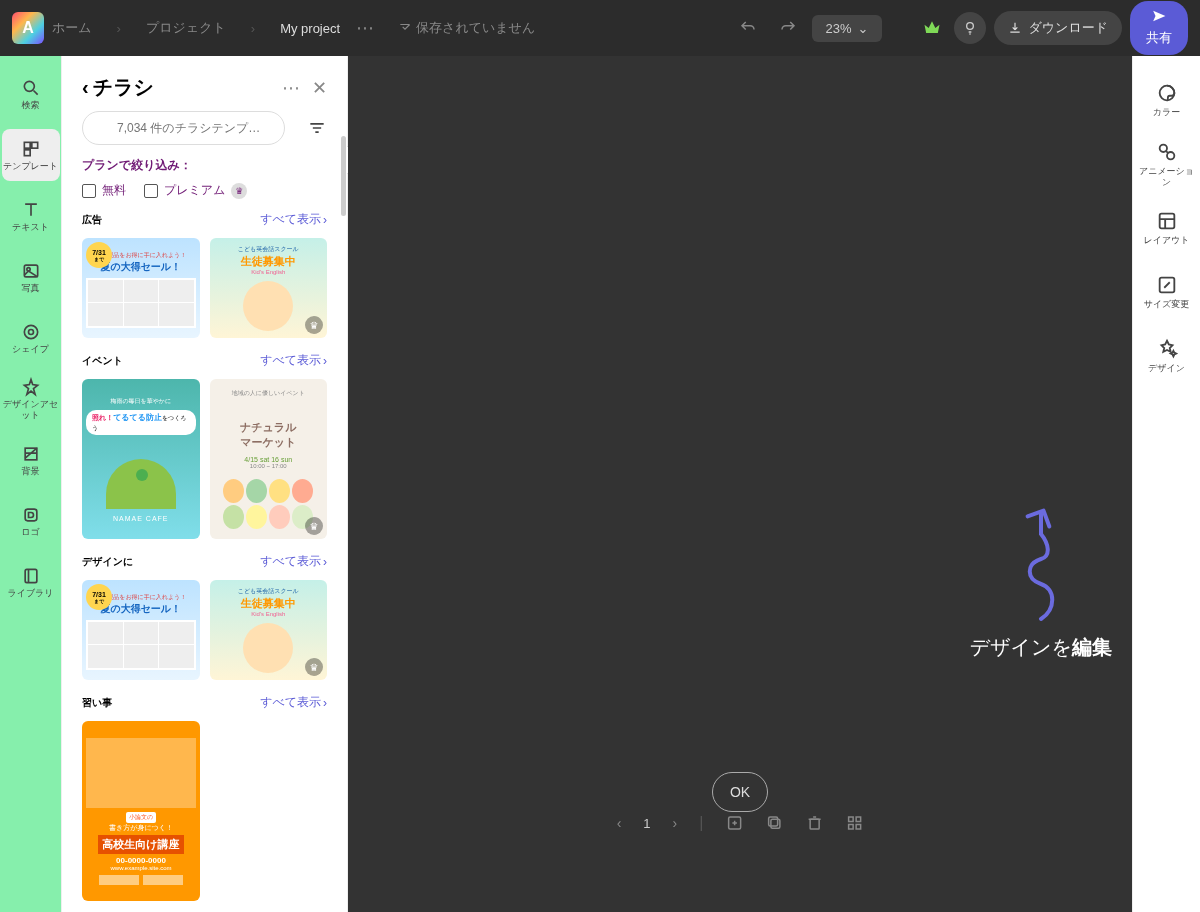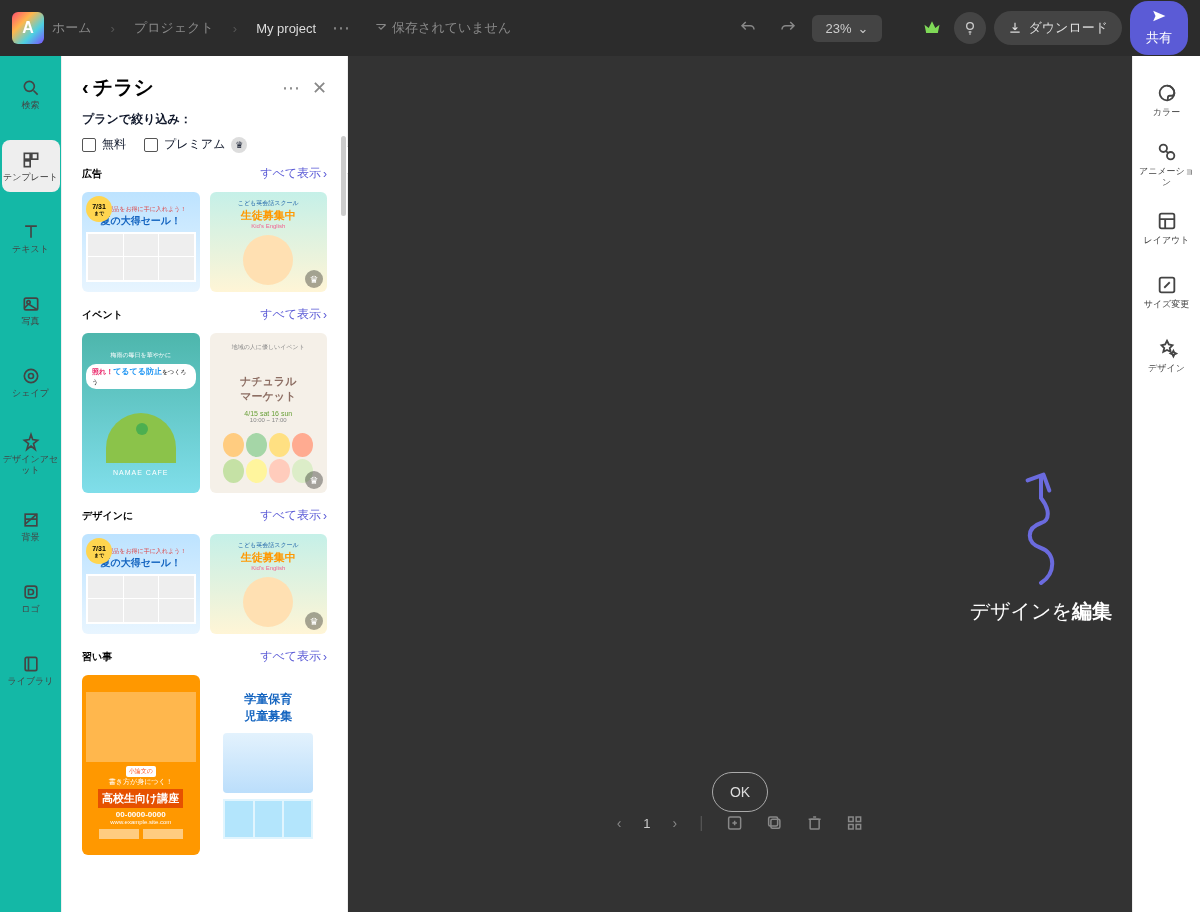--- a/index.html
+++ b/index.html
@@ -1,70 +1,70 @@
 <!DOCTYPE html>
 <html><head>
 <meta charset="utf-8">
 <style>
 * { margin: 0; padding: 0; box-sizing: border-box; font-family: -apple-system, BlinkMacSystemFont, "Segoe UI", "Hiragino Sans", sans-serif; }
 body { width: 1200px; height: 912px; overflow: hidden; background: #fff; }
 
 .topbar { height: 56px; background: #2c2c2c; display: flex; align-items: center; padding: 0 12px; gap: 8px; }
 .logo { width: 32px; height: 32px; background: linear-gradient(135deg,#ff4d6d,#ffb74d,#4dd0e1,#7c4dff); border-radius: 6px; display:flex;align-items:center;justify-content:center;font-weight:bold;color:#fff;font-size:16px; }
-.breadcrumb { display: flex; align-items: center; gap: 19px; color: #888; font-size: 13px; }
+.breadcrumb { display: flex; align-items: center; gap: 25px; color: #888; font-size: 13px; }
 .breadcrumb .sep { color: #555; }
 .breadcrumb .active { color: #ddd; }
 .top-spacer { flex: 1; }
 .icon-btn { width: 32px; height: 32px; display: flex; align-items: center; justify-content: center; color: #888; cursor: pointer; border-radius: 4px; }
 .zoom-pill { background: #444; color: #ccc; padding: 6px 14px; border-radius: 6px; font-size: 13px; display:flex;align-items:center;gap:6px; }
 .crown-badge { width: 28px; height: 28px; display:flex;align-items:center;justify-content:center; }
 .download-btn { background: #444; color: #ddd; padding: 8px 14px; border-radius: 18px; font-size: 13px; display:flex;align-items:center;gap:6px; }
 .share-btn { background: #5b5bd6; color: #fff; padding: 8px 16px; border-radius: 18px; font-size: 13px; display:flex;align-items:center;gap:6px;flex-direction:column; }
 .ellipsis-btn { color: #888; font-size: 18px; padding: 0 8px; }
 .save-status { color: #888; font-size: 13px; margin-left: 8px; display:flex;align-items:center;gap:4px; }
 
 .main { display: flex; height: 856px; }
-.leftbar { width: 62px; background: #14b8a6; border-right: 1px solid #eee; display: flex; flex-direction: column; align-items: center; padding-top: 12px; gap: 20px; }
+.leftbar { width: 62px; background: #86efac; border-right: 1px solid #eee; display: flex; flex-direction: column; align-items: center; padding-top: 12px; gap: 9px; }
 .leftbar-item { width: 58px; height: 52px; display: flex; flex-direction: column; align-items: center; justify-content: center; gap: 2px; font-size: 9px; color: #444; cursor: pointer; border-radius: 8px; text-align:center; line-height:1.2; }
 .leftbar-item.active { background: #eee; }
 .leftbar-item svg { width: 20px; height: 20px; }
 
 .panel { width: 286px; background: #fff; border-right: 1px solid #eee; display: flex; flex-direction: column; position: relative; }
 .panel-tab { position: absolute; right: -16px; top: 90px; width: 16px; height: 28px; background: #fff; border: 1px solid #ddd; border-left:none; border-radius: 0 4px 4px 0; display:flex;align-items:center;justify-content:center; color:#666; font-size:12px; cursor:pointer; }
 .panel-header { padding: 18px 20px 10px 20px; display: flex; align-items: center; gap: 8px; }
 .panel-title { font-size: 20px; font-weight: 700; flex: 1; display:flex;align-items:center;gap:4px; }
 .panel-header .dots { color: #888; font-size: 18px; cursor: pointer; }
 .panel-header .close { color: #888; font-size: 18px; cursor: pointer; margin-left:4px; }
 .search-row { padding: 0 20px 12px 20px; display: flex; gap: 10px; align-items:center; }
 .search-input { flex: 1; height: 34px; border: 1px solid #ddd; border-radius: 17px; padding: 0 12px 0 34px; font-size: 12px; color: #888; background: #fff; position: relative; }
 .search-wrap { position: relative; flex: 1; }
 .search-wrap svg { position: absolute; left: 10px; top: 9px; width: 16px; height: 16px; color: #999; }
 .filter-icon { width: 20px; height: 20px; color: #444; cursor:pointer; }
 
-.filter-row { padding: 0 20px 12px 20px; font-size: 12px; color: #0f172a; }
+.filter-row { padding: 0 20px 12px 20px; font-size: 12px; color: #701a75; }
 .filter-title { font-weight: 600; margin-bottom: 8px; font-size: 12px; }
 .filter-opts { display: flex; gap: 18px; align-items: center; font-size: 12px; }
 .filter-opts label { display: flex; align-items: center; gap: 6px; cursor: pointer; }
 .cb { width: 14px; height: 14px; border: 1.5px solid #555; border-radius: 2px; display:inline-block; }
 .crown-mini { width: 16px; height: 16px; border-radius: 50%; background: #ddd; display:inline-flex;align-items:center;justify-content:center;font-size:9px; }
 
 .panel-body { flex: 1; overflow-y: auto; padding: 0 20px; }
 .section { margin-bottom: 14px; }
 .sec-head { display: flex; justify-content: space-between; align-items: center; margin-bottom: 10px; }
 .sec-title { font-weight: 700; font-size: 10px; }
 .sec-more { color: #5b5bd6; font-size: 12px; cursor: pointer; display:flex;align-items:center;gap:2px; }
 .thumbs { display: flex; gap: 10px; }
 .thumb { width: 118px; height: 100px; border-radius: 6px; position: relative; cursor: pointer; overflow:hidden; display:flex;flex-direction:column;align-items:center;justify-content:center;font-size:8px;padding:4px; }
 .thumb.tall { height: 160px; }
 .thumb.xtall { height: 180px; }
 .thumb .crown-corner { position:absolute; bottom:4px; right:4px; width:18px;height:18px;background:#00000055;border-radius:50%;display:flex;align-items:center;justify-content:center;color:#fff;font-size:10px; }
 
 .canvas-area { flex: 1; background: #333; position: relative; }
 .callout-left { position: absolute; left: 20px; top: 430px; display:flex;flex-direction:column;align-items:center; }
-.callout-right { position: absolute; right: 20px; top: 412px; display:flex;flex-direction:column;align-items:center; }
+.callout-right { position: absolute; right: 20px; top: 448px; display:flex;flex-direction:column;align-items:center; }
 .callout-text { color: #fff; font-size: 20px; margin-top: 10px; }
 .callout-text b { font-weight: 700; }
 .curly-arrow { width: 60px; height: 120px; }
 
 .ok-btn { position: absolute; bottom: 100px; left: 50%; transform: translateX(-50%); width: 56px; height: 40px; border: 1.5px solid #aaa; border-radius: 20px; background: transparent; color: #ddd; font-size: 14px; cursor: pointer; }
 
 .bottom-tools { position: absolute; bottom: 80px; left: 50%; transform: translateX(-50%); display: flex; align-items: center; gap: 22px; color: #888; }
 .bottom-tools .pg-btn { cursor: pointer; font-size: 14px; }
 .bottom-tools .pg-num { color: #ccc; font-size: 13px; }
 .bottom-tools svg { width: 18px; height: 18px; }
@@ -206,20 +206,32 @@
   <div class="panel">
     <div class="panel-tab">›</div>
     <div class="scrollbar-fake"></div>
     <div class="panel-header">
       <div class="panel-title">
         <span style="cursor:pointer">‹</span>
         <span>チラシ</span>
       </div>
       <span class="dots">⋯</span>
       <span class="close">✕</span>
+    </div>
+    <div class="search-row">
+      <div class="search-wrap">
+        <svg viewBox="0 0 24 24" fill="none" stroke="currentColor" stroke-width="2">
+            <circle cx="10" cy="10" r="6"></circle>
+            <path d="M20 20l-5-5"></path>
+          </svg>
+        <input class="search-input" placeholder="7,034 件のチラシテンプ…" style="">
+      </div>
+      <svg class="filter-icon" viewBox="0 0 24 24" fill="none" stroke="currentColor" stroke-width="2">
+          <path d="M4 7h16M7 12h10M10 17h4"></path>
+        </svg>
     </div>
     <div class="filter-row">
       <div class="filter-title">プランで絞り込み：</div>
       <div class="filter-opts">
         <label>
             <span class="cb"></span>
             <span>無料</span>
           </label>
         <label>
             <span class="cb"></span>
@@ -341,30 +353,20 @@
             <div style="background:#fff;color:#ff5722;font-size:6px;padding:1px 3px;border-radius:2px">小論文の</div>
             <div style="color:#fff;font-size:7px">書き方が身につく！</div>
             <div style="color:#fff;font-size:11px;font-weight:bold;background:#e65100;padding:2px 4px;margin:2px 8px">高校生向け講座</div>
             <div style="color:#fff;font-size:8px;font-weight:bold">00-0000-0000</div>
             <div style="color:#fff;font-size:6px">www.example.site.com</div>
             <div style="display:flex;gap:4px;margin-top:4px">
                 <div style="width:40px;height:10px;background:#ffcc80"></div>
                 <div style="width:40px;height:10px;background:#ffcc80"></div>
               </div>
           </div>
-          <div class="thumb xtall" style="background:#fff">
-            <div style="font-size:12px;font-weight:bold;color:#1565c0">学童保育</div>
-            <div style="font-size:12px;font-weight:bold;color:#1565c0">児童募集</div>
-            <div style="width:90px;height:60px;background:linear-gradient(#e3f2fd,#bbdefb);margin-top:8px;border-radius:4px"></div>
-            <div style="width:90px;height:40px;background:#e1f5fe;margin-top:6px;display:flex;gap:2px;padding:2px">
-                <div style="flex:1;background:#b3e5fc"></div>
-                <div style="flex:1;background:#b3e5fc"></div>
-                <div style="flex:1;background:#b3e5fc"></div>
-              </div>
-          </div>
         </div>
       </div>
     </div>
   </div>
 
   <div class="canvas-area">
     <div class="callout-right">
       <svg class="curly-arrow" viewBox="0 0 60 120" fill="none" stroke="#6b6bde" stroke-width="4" style="transform:scaleX(-1)">
         <path d="M30 115 C 15 105, 15 85, 30 80 C 45 75, 45 60, 30 55 C 20 52, 22 40, 30 30 L 30 8" stroke-linecap="round"></path>
         <path d="M18 18 L 30 6 L 42 18" stroke-linecap="round" stroke-linejoin="round" transform="rotate(-25 30 12)"></path>

